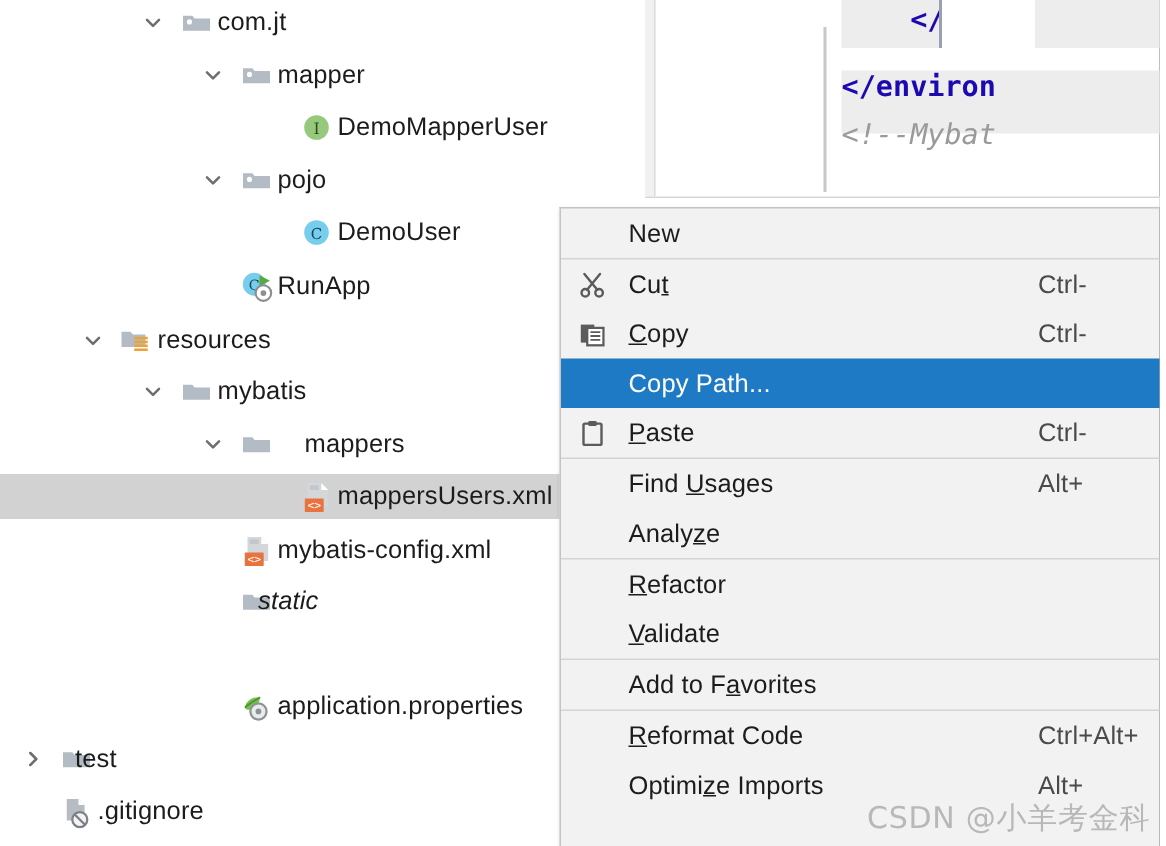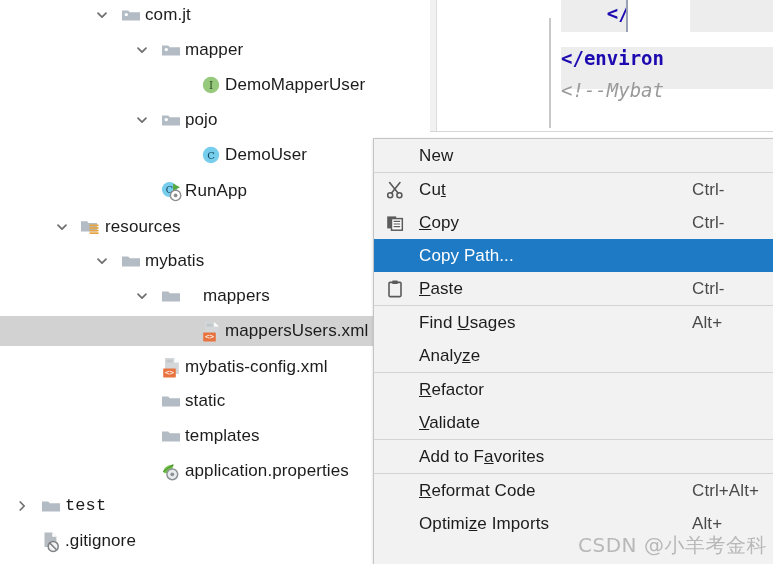--- a/index.html
+++ b/index.html
@@ -370,29 +370,21 @@
           </svg>
         </span>
         <span class="node-label" style="left: 185px;">mybatis-config.xml</span>
       </div>
       <div class="tree-row" style="top: 386px;">
         <span class="node-icon" style="left: 160px; top: 4px;">
           <svg width="22" height="22" viewBox="0 0 22 22">
             <path d="M2 6.5 h6.2 l1.6 1.8 H20 v8.2 H2 Z" fill="#b3bcc4"></path>
           </svg>
         </span>
-        <span class="node-label" style="left: 185px;">static</span>
-      </div>
-      <div class="tree-row" style="top: 421px;">
-        <span class="node-icon" style="left: 160px; top: 4px;">
-          <svg width="22" height="22" viewBox="0 0 22 22">
-            <path d="M2 6.5 h6.2 l1.6 1.8 H20 v8.2 H2 Z" fill="#b3bcc4"></path>
-          </svg>
-        </span>
-        <span class="node-label" style="left: 185px;">templates</span>
+        <span class="node-label" style="left: 172px; font-style: italic;">static</span>
       </div>
       <div class="tree-row" style="top: 456px;">
         <span class="node-icon" style="left: 160px; top: 4px;">
           <svg width="24" height="24" viewBox="0 0 24 24">
             <path d="M3.2 11.8 C4 7.4 8.2 4.4 13.4 4.8 C12.9 9.8 9.2 13.2 4.6 13.2 Z" fill="#73c24a"></path>
             <path d="M3.2 11.8 C6.6 8.6 10.4 6.9 13.4 4.8" fill="none" stroke="#4d9130" stroke-width="1.1"></path>
             <circle cx="12.3" cy="14.3" r="5.4" fill="#e9ecee" stroke="#8e9295" stroke-width="1.5"></circle>
             <circle cx="12.3" cy="14.3" r="1.9" fill="#8e9295"></circle>
           </svg>
         </span>
@@ -402,21 +394,21 @@
         <span class="twisty" style="left: 14px;">
           <svg width="14" height="14" viewBox="0 0 14 14">
             <path d="M5.2 3 L9.2 7 L5.2 11" fill="none" stroke="#6e6e6e" stroke-width="1.7" stroke-linecap="round" stroke-linejoin="round"></path>
           </svg>
         </span>
         <span class="node-icon" style="left: 40px; top: 4px;">
           <svg width="22" height="22" viewBox="0 0 22 22">
             <path d="M2 6.5 h6.2 l1.6 1.8 H20 v8.2 H2 Z" fill="#b3bcc4"></path>
           </svg>
         </span>
-        <span class="node-label" style="left: 65px; font-family: Liberation Mono, monospace;">test</span>
+        <span class="node-label" style="left: 50px;">test</span>
       </div>
       <div class="tree-row" style="top: 526px;">
         <span class="node-icon" style="left: 40px; top: 4px;">
           <svg width="24" height="24" viewBox="0 0 24 24">
             <path d="M4.5 2.6 h7.8 l4.1 4.1 V17 H4.5 Z" fill="#b6bcc1"></path>
             <path d="M12.3 2.6 v4.1 h4.1 Z" fill="#ffffff"></path>
             <circle cx="13.2" cy="16.4" r="5" fill="#f4f4f4" stroke="#7d8185" stroke-width="1.5"></circle>
             <path d="M9.9 13.1 L16.5 19.7" stroke="#7d8185" stroke-width="1.5"></path>
           </svg>
         </span>

